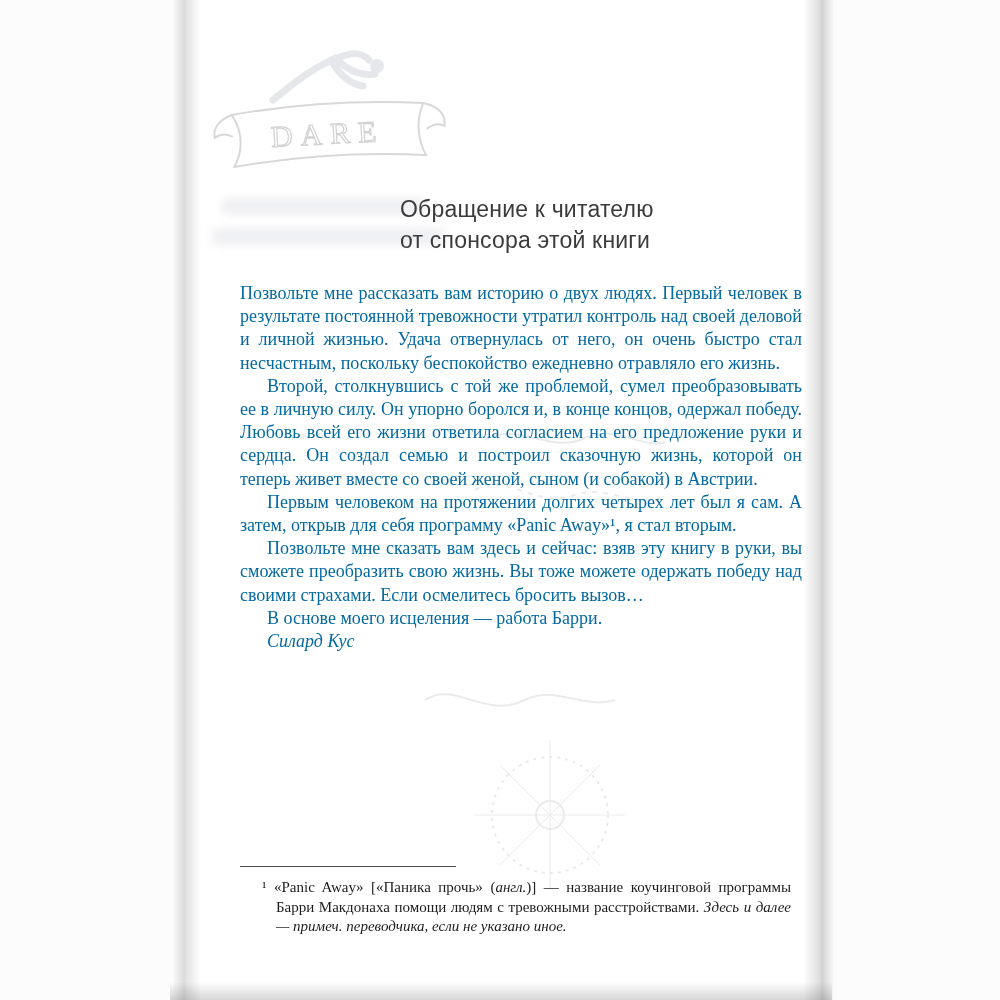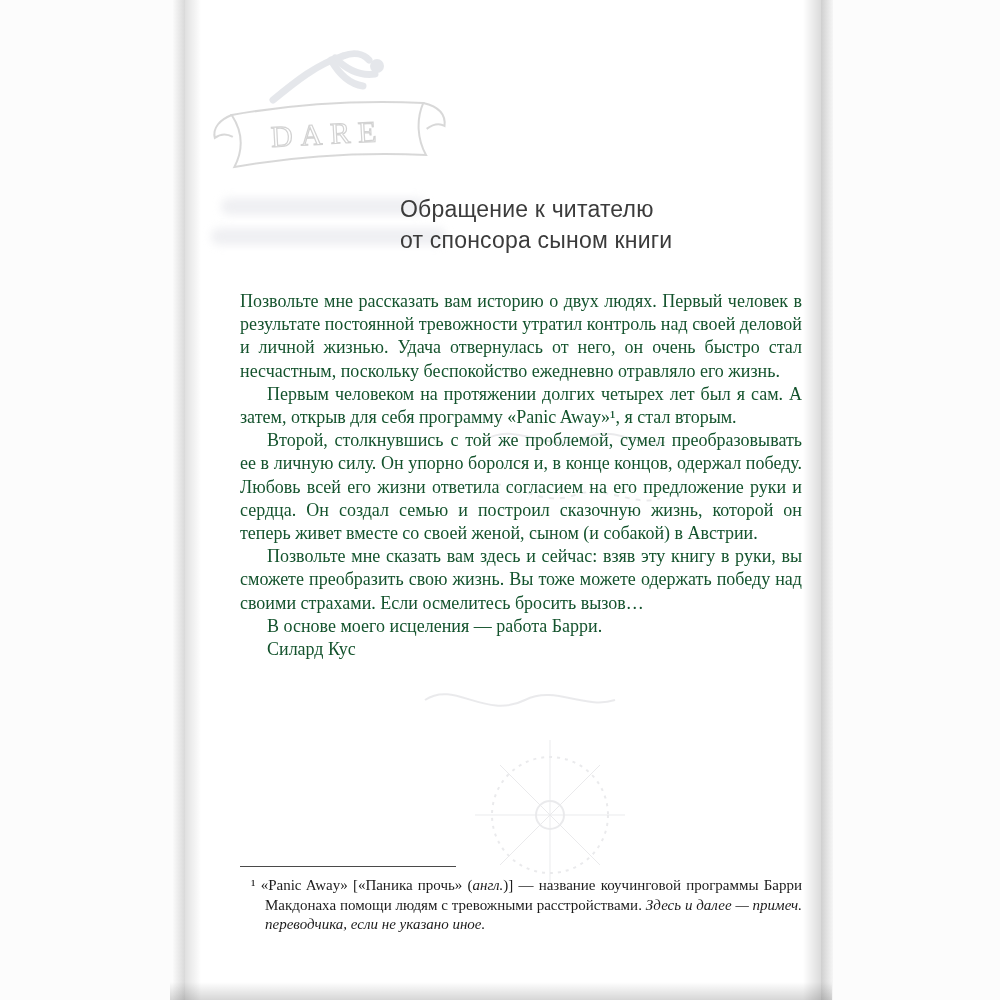--- a/index.html
+++ b/index.html
@@ -89,45 +89,45 @@
     font-family: "Liberation Sans", sans-serif;
     font-weight: 400;
     font-size: 23px;
     line-height: 31px;
     letter-spacing: 0.2px;
     color: #3b3b3b;
   }
   .heading .tline { display: block; }
 
   .body-text {
-    margin-top: 34px;
+    margin-top: 26px;
     font-size: 18px;
     line-height: 23.2px;
-    color: #14532d;
+    color: #0369a1;
     text-align: justify;
     hyphens: auto;
     -webkit-hyphens: auto;
   }
   .body-text p { margin: 0; text-indent: 27px; }
   .body-text p.first { text-indent: 0; }
-  .body-text p.sig { text-align: left; }
+  .body-text p.sig { font-style: italic; text-align: left; }
 
   .footnote-area {
     position: absolute;
     left: 0;
     top: 858px;
     width: 562px;
   }
   .footnote-rule {
     width: 216px;
     border-top: 1.5px solid #4a4a4a;
     margin-bottom: 9px;
   }
   .footnote {
-    margin: 0;
+    margin: 11px;
     font-size: 15px;
     line-height: 19.5px;
     color: #1c1c1c;
     text-align: justify;
     padding-left: 25px;
     text-indent: -14px;
   }
   .footnote i { font-style: italic; }
 </style>
 </head>
@@ -172,27 +172,27 @@
           <circle cx="365" cy="415" r="14"></circle>
           <path d="M365 340 L365 490 M290 415 L440 415 M315 365 L415 465 M315 465 L415 365" stroke-width="1"></path>
         </g>
       </svg>
     </div>
 
     <div class="content">
 
       <h1 class="heading">
         <span class="tline">Обращение к читателю</span>
-        <span class="tline">от спонсора сыном книги</span>
+        <span class="tline">от спонсора этой книги</span>
       </h1>
 
       <div class="body-text">
         <p class="first">Позвольте мне рассказать вам историю о двух людях. Первый человек в результате постоянной тревожности утратил контроль над своей деловой и личной жизнью. Удача отвернулась от него, он очень быстро стал несчастным, поскольку беспокойство ежедневно отравляло его жизнь.</p>
+        <p>Второй, столкнувшись с той же проблемой, сумел преобразовывать ее в личную силу. Он упорно боролся и, в конце концов, одержал победу. Любовь всей его жизни ответила согласием на его предложение руки и сердца. Он создал семью и построил сказочную жизнь, которой он теперь живет вместе со своей женой, сыном (и собакой) в Австрии.</p>
         <p>Первым человеком на протяжении долгих четырех лет был я сам. А затем, открыв для себя программу «Panic Away»¹, я стал вторым.</p>
-        <p>Второй, столкнувшись с той же проблемой, сумел преобразовывать ее в личную силу. Он упорно боролся и, в конце концов, одержал победу. Любовь всей его жизни ответила согласием на его предложение руки и сердца. Он создал семью и построил сказочную жизнь, которой он теперь живет вместе со своей женой, сыном (и собакой) в Австрии.</p>
         <p>Позвольте мне сказать вам здесь и сейчас: взяв эту книгу в руки, вы сможете преобразить свою жизнь. Вы тоже можете одержать победу над своими страхами. Если осмелитесь бросить вызов…</p>
         <p>В основе моего исцеления — работа Барри.</p>
         <p class="sig">Силард Кус</p>
       </div>
 
       <div class="footnote-area">
         <div class="footnote-rule"></div>
         <p class="footnote"><span>¹ «Panic Away» [«Паника прочь» (</span><i>англ.</i><span>)] — название коучинговой программы Барри Макдонаха помощи людям с тревожными расстройствами. </span><i>Здесь и далее — примеч. переводчика, если не указано иное.</i></p>
       </div>
 

